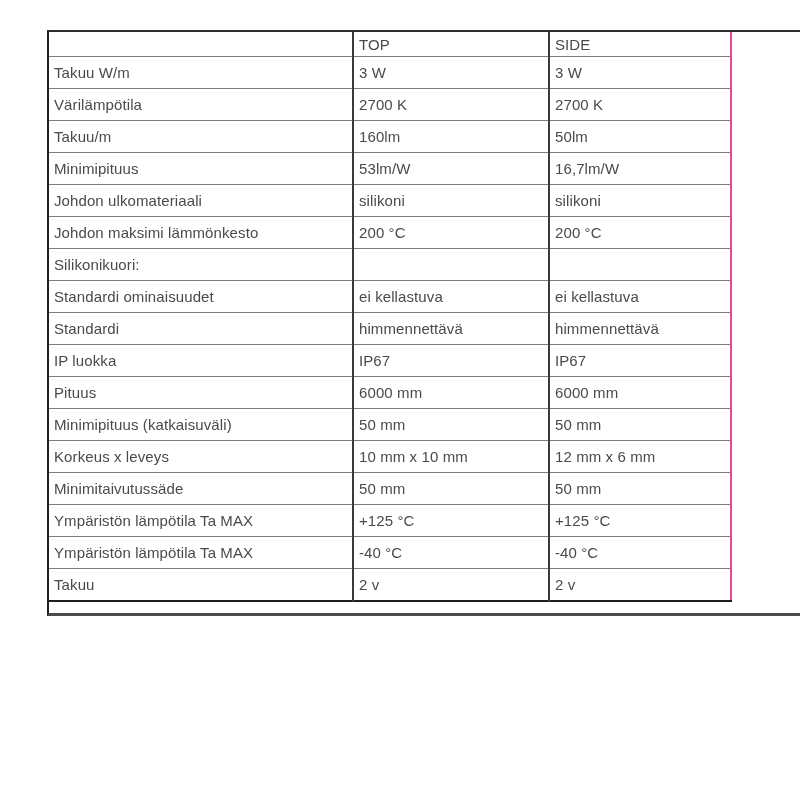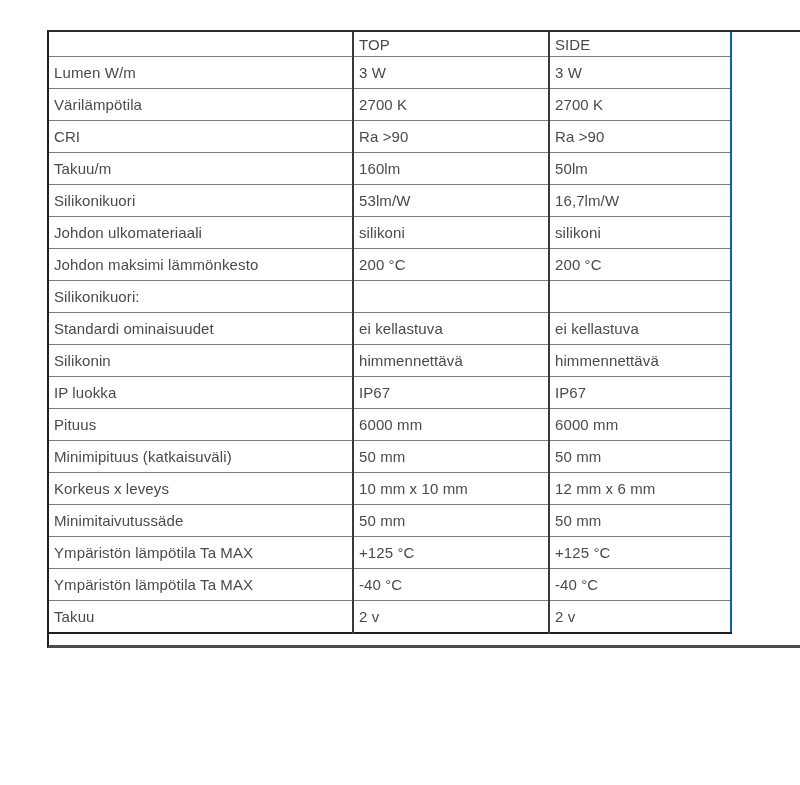--- a/index.html
+++ b/index.html
@@ -26,21 +26,21 @@
     top: 30px;
     right: 0;
     border-top: 2px solid #2e2e2e;
     border-left: 2px solid #1f1f1f;
     border-bottom: 3px solid #4a4a4a;
   }
   table.spec-table {
     border-collapse: collapse;
     table-layout: fixed;
     width: 682px;
-    border-right: 2px solid #0369a1;
+    border-right: 2px solid #ec4899;
     border-bottom: 2px solid #1f1f1f;
   }
   .col-label { width: 304px; }
   .col-top   { width: 196px; }
   .col-side  { width: 182px; }
   td {
     height: 31px;
     font-size: 15px;
     color: #4a4a4a;
     padding: 0 6px 0 5px;
@@ -67,41 +67,36 @@
       </colgroup>
       <thead>
         <tr>
           <td></td>
           <td>TOP</td>
           <td>SIDE</td>
         </tr>
       </thead>
       <tbody>
         <tr>
-          <td>Lumen W/m</td>
+          <td>Takuu W/m</td>
           <td>3 W</td>
           <td>3 W</td>
         </tr>
         <tr>
           <td>Värilämpötila</td>
           <td>2700 K</td>
           <td>2700 K</td>
         </tr>
         <tr>
-          <td>CRI</td>
-          <td>Ra &gt;90</td>
-          <td>Ra &gt;90</td>
-        </tr>
-        <tr>
           <td>Takuu/m</td>
           <td>160lm</td>
           <td>50lm</td>
         </tr>
         <tr>
-          <td>Silikonikuori</td>
+          <td>Minimipituus</td>
           <td>53lm/W</td>
           <td>16,7lm/W</td>
         </tr>
         <tr>
           <td>Johdon ulkomateriaali</td>
           <td>silikoni</td>
           <td>silikoni</td>
         </tr>
         <tr>
           <td>Johdon maksimi lämmönkesto</td>
@@ -112,21 +107,21 @@
           <td>Silikonikuori:</td>
           <td></td>
           <td></td>
         </tr>
         <tr>
           <td>Standardi ominaisuudet</td>
           <td>ei kellastuva</td>
           <td>ei kellastuva</td>
         </tr>
         <tr>
-          <td>Silikonin</td>
+          <td>Standardi</td>
           <td>himmennettävä</td>
           <td>himmennettävä</td>
         </tr>
         <tr>
           <td>IP luokka</td>
           <td>IP67</td>
           <td>IP67</td>
         </tr>
         <tr>
           <td>Pituus</td>

